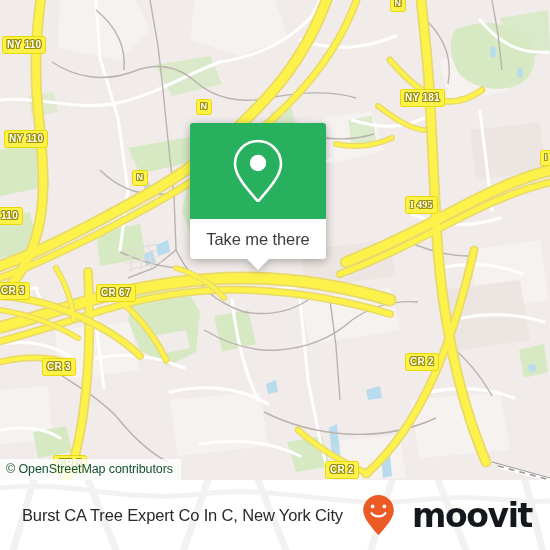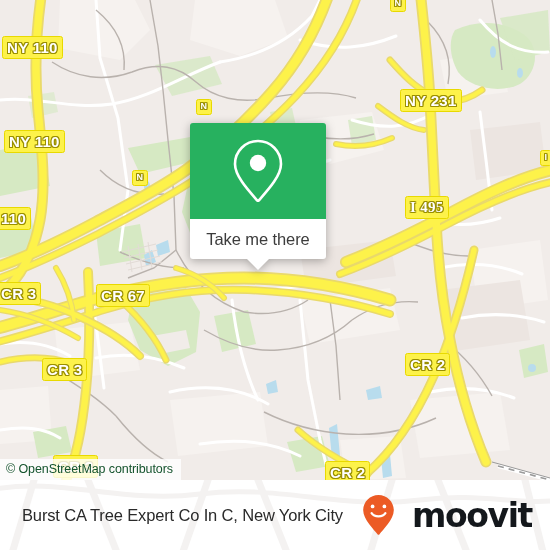--- a/index.html
+++ b/index.html
@@ -37,21 +37,21 @@
 
   
   .shield {
     position: absolute;
     background: #fdf24a;
     border: 1.6px solid #e8d900;
     border-radius: 2.5px;
     color: #ffffff;
     font-family: "Liberation Sans", sans-serif;
     font-weight: bold;
-    font-size: 15px;
+    font-size: 10px;
     line-height: 1;
     padding: 2.5px 4px 3px 4px;
     white-space: nowrap;
     text-shadow:
       -1px -1px 0 #9a8f00, 1px -1px 0 #9a8f00,
       -1px  1px 0 #9a8f00, 1px  1px 0 #9a8f00,
        0px -1px 0 #9a8f00, 0px 1px 0 #9a8f00,
       -1px  0px 0 #9a8f00, 1px 0px 0 #9a8f00;
     letter-spacing: 0.3px;
     z-index: 20;
@@ -362,21 +362,21 @@
 
       </g>
     </svg>
 
     <div class="shield" style="left:2px;  top:36px;">NY 110</div>
     <div class="shield" style="left:4px;  top:130px;">NY 110</div>
     <div class="shield" style="left:-4px; top:207px;">110</div>
     <div class="shield small" style="left:196px; top:99px;">N</div>
     <div class="shield small" style="left:132px; top:170px;">N</div>
     <div class="shield small" style="left:390px; top:-4px;">N</div>
-    <div class="shield" style="left:400px; top:89px;">NY 231</div>
+    <div class="shield" style="left:400px; top:89px;">NY 181</div>
     <div class="shield" style="left:405px; top:196px;font-family:Liberation Serif, serif;">I 495</div>
     <div class="shield small" style="left:540px; top:150px;">I</div>
     <div class="shield" style="left:-4px; top:282px;">CR 3</div>
     <div class="shield" style="left:96px; top:284px;">CR 67</div>
     <div class="shield" style="left:42px; top:358px;">CR 3</div>
     <div class="shield" style="left:53px; top:455px;">CR 3</div>
     <div class="shield" style="left:405px; top:353px;">CR 2</div>
     <div class="shield" style="left:325px; top:461px;">CR 2</div>
 
     <div id="attribution">© OpenStreetMap contributors</div>

